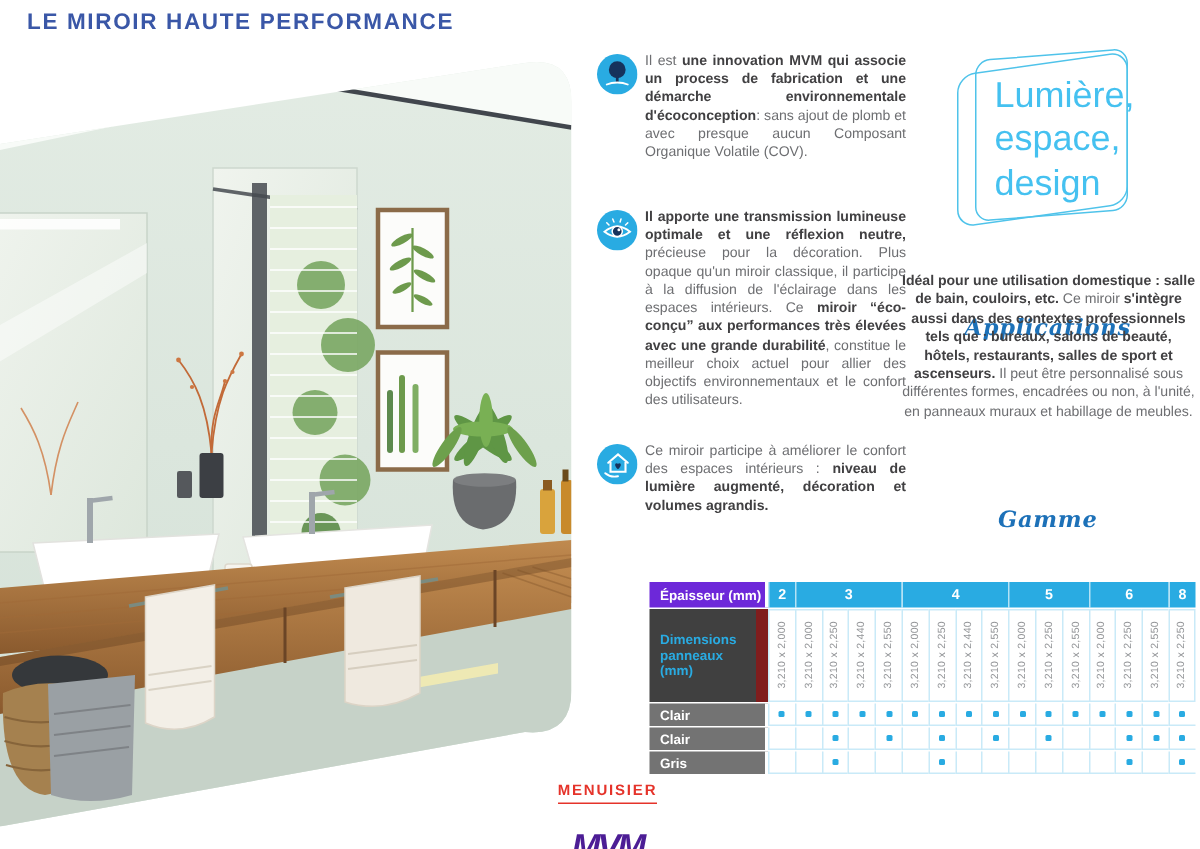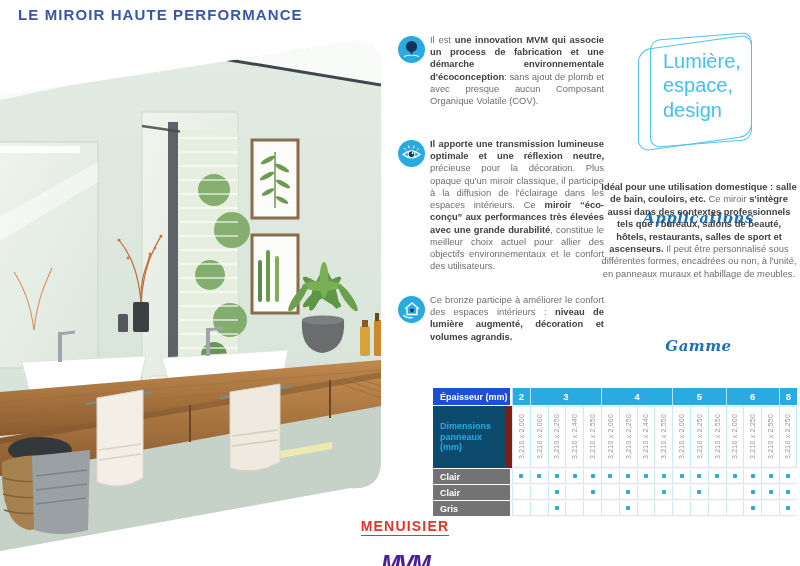--- a/index.html
+++ b/index.html
@@ -19,54 +19,54 @@
   .feature .ftext{margin-left:32px;width:174px;font-size:9.4px;line-height:1.3;
     text-align:justify;color:#6d6e71;}
   .b{font-weight:700;color:#414042;}
 
   
   .callout{position:absolute;left:636px;top:28px;width:134px;height:132px;}
   .callout .shape1{position:absolute;left:2px;top:14px;width:112px;height:100px;
     border:1.5px solid #4fc3ea;border-radius:12px;transform:skewY(-8deg);}
   .callout .shape2{position:absolute;left:14px;top:8px;width:100px;height:106px;
     border:1.5px solid #4fc3ea;border-radius:10px;transform:skewY(-4.5deg);}
-  .callout .ctext{position:absolute;left:27px;top:21px;color:#45c1f0;font-size:20px;
+  .callout .ctext{position:absolute;left:27px;top:21px;color:#45c1f0;font-size:24px;
     line-height:1.22;white-space:pre-line;}
 
   .script-head{position:absolute;left:600px;width:197px;text-align:center;
     font-family:"DejaVu Serif",serif;font-style:italic;font-weight:700;
     font-size:15px;color:#1d71b8;letter-spacing:.5px;margin-top:48px;}
   .rcol-par{position:absolute;left:601px;width:196px;text-align:center;
     font-size:9.4px;line-height:1.32;color:#6d6e71;}
 
   
   .gamme-table{position:absolute;left:433px;top:388px;display:grid;
     grid-template-columns:79px repeat(16,17.8px);
     grid-template-rows:17px 62px 15px 15px 15px;row-gap:1px;}
   .cell{display:flex;align-items:center;justify-content:center;box-sizing:border-box;}
-  .corner{background:#1d4ed8;color:#fff;font-weight:700;font-size:9px;
+  .corner{background:#6d28d9;color:#fff;font-weight:700;font-size:9px;
     justify-content:flex-start;padding-left:7px;border-right:2px solid #fff;}
   .head{background:#29abe2;color:#fff;font-weight:700;font-size:9.5px;
     border-left:1px solid rgba(255,255,255,.65);}
-  .dimlabel{background:#0c4a6e;color:#29abe2;font-weight:700;font-size:9px;
+  .dimlabel{background:#404040;color:#29abe2;font-weight:700;font-size:9px;
     justify-content:flex-start;padding-left:7px;line-height:1.15;
-    border-right:6px solid #7f1d1d;}
+    border-right:8px solid #7f1d1d;}
   .dim{background:#fff;border-left:1px solid #c9eaf8;border-top:1px solid #c9eaf8;
     border-bottom:1px solid #c9eaf8;}
   .dim:nth-last-child(1 of .dim){border-right:1px solid #c9eaf8;}
   .dim span{writing-mode:vertical-rl;transform:rotate(180deg);font-size:7px;
     color:#939598;letter-spacing:.2px;white-space:nowrap;}
   .rowlabel{background:#737373;color:#fff;font-weight:700;font-size:9px;
     justify-content:flex-start;padding-left:7px;border-right:2px solid #fff;}
   .dotcell{background:#fff;border-left:1px solid #c9eaf8;border-bottom:1px solid #c9eaf8;}
   .dot{width:4px;height:4px;background:#29abe2;border-radius:1px;display:block;}
 
   
   .logo{position:absolute;left:345px;top:518px;width:120px;text-align:center;line-height:1;}
-  .logo .l1{display:inline-block;color:#e5332a;font-size:14px;font-weight:700;
+  .logo .l1{display:inline-block;color:#e5332a;font-size:10px;font-weight:700;
     letter-spacing:1.2px;border-bottom:1.5px solid #e5332a;padding-bottom:1.5px;}
   .logo .l2{color:#4c1d95;font-size:23px;font-weight:800;font-style:italic;
     letter-spacing:-2px;margin-top:17px;}
   .logo .l3{color:#4a4a4c;font-size:6.3px;font-weight:700;letter-spacing:.4px;margin-top:2px;}
 </style>
 </head>
 <body>
 
 <div id="page">
 
@@ -304,21 +304,21 @@
   <div class="feature" style="top:294px">
     <span class="icon-wrap">
       <svg width="27" height="27" viewBox="0 0 27 27">
         <circle cx="13.5" cy="13.5" r="13.5" fill="#29abe2"></circle>
         <path d="M7.5,12.5 L14,7 L20.5,12.5" fill="none" stroke="#ffffff" stroke-width="1.4" stroke-linecap="round"></path>
         <path d="M9,12 L9,18.5 L19,18.5 L19,12" fill="none" stroke="#ffffff" stroke-width="1.4"></path>
         <path d="M14,16.8 C11,14.5 12,11.8 14,13.2 C16,11.8 17,14.5 14,16.8 Z" fill="#16325c"></path>
         <path d="M5.5,19.5 Q9,22.5 14,21.5" fill="none" stroke="#ffffff" stroke-width="1.3" stroke-linecap="round"></path>
       </svg>
     </span>
-    <div class="ftext"><span>Ce bronze participe à améliorer le confort des espaces intérieurs : </span><span class="b">niveau de lumière augmenté, décoration et volumes agrandis.</span></div>
+    <div class="ftext"><span>Ce miroir participe à améliorer le confort des espaces intérieurs : </span><span class="b">niveau de lumière augmenté, décoration et volumes agrandis.</span></div>
   </div>
 
   <div class="callout">
     <div class="shape1"></div>
     <div class="shape2"></div>
     <div class="ctext">Lumière,
 espace,
 design</div>
   </div>
 

